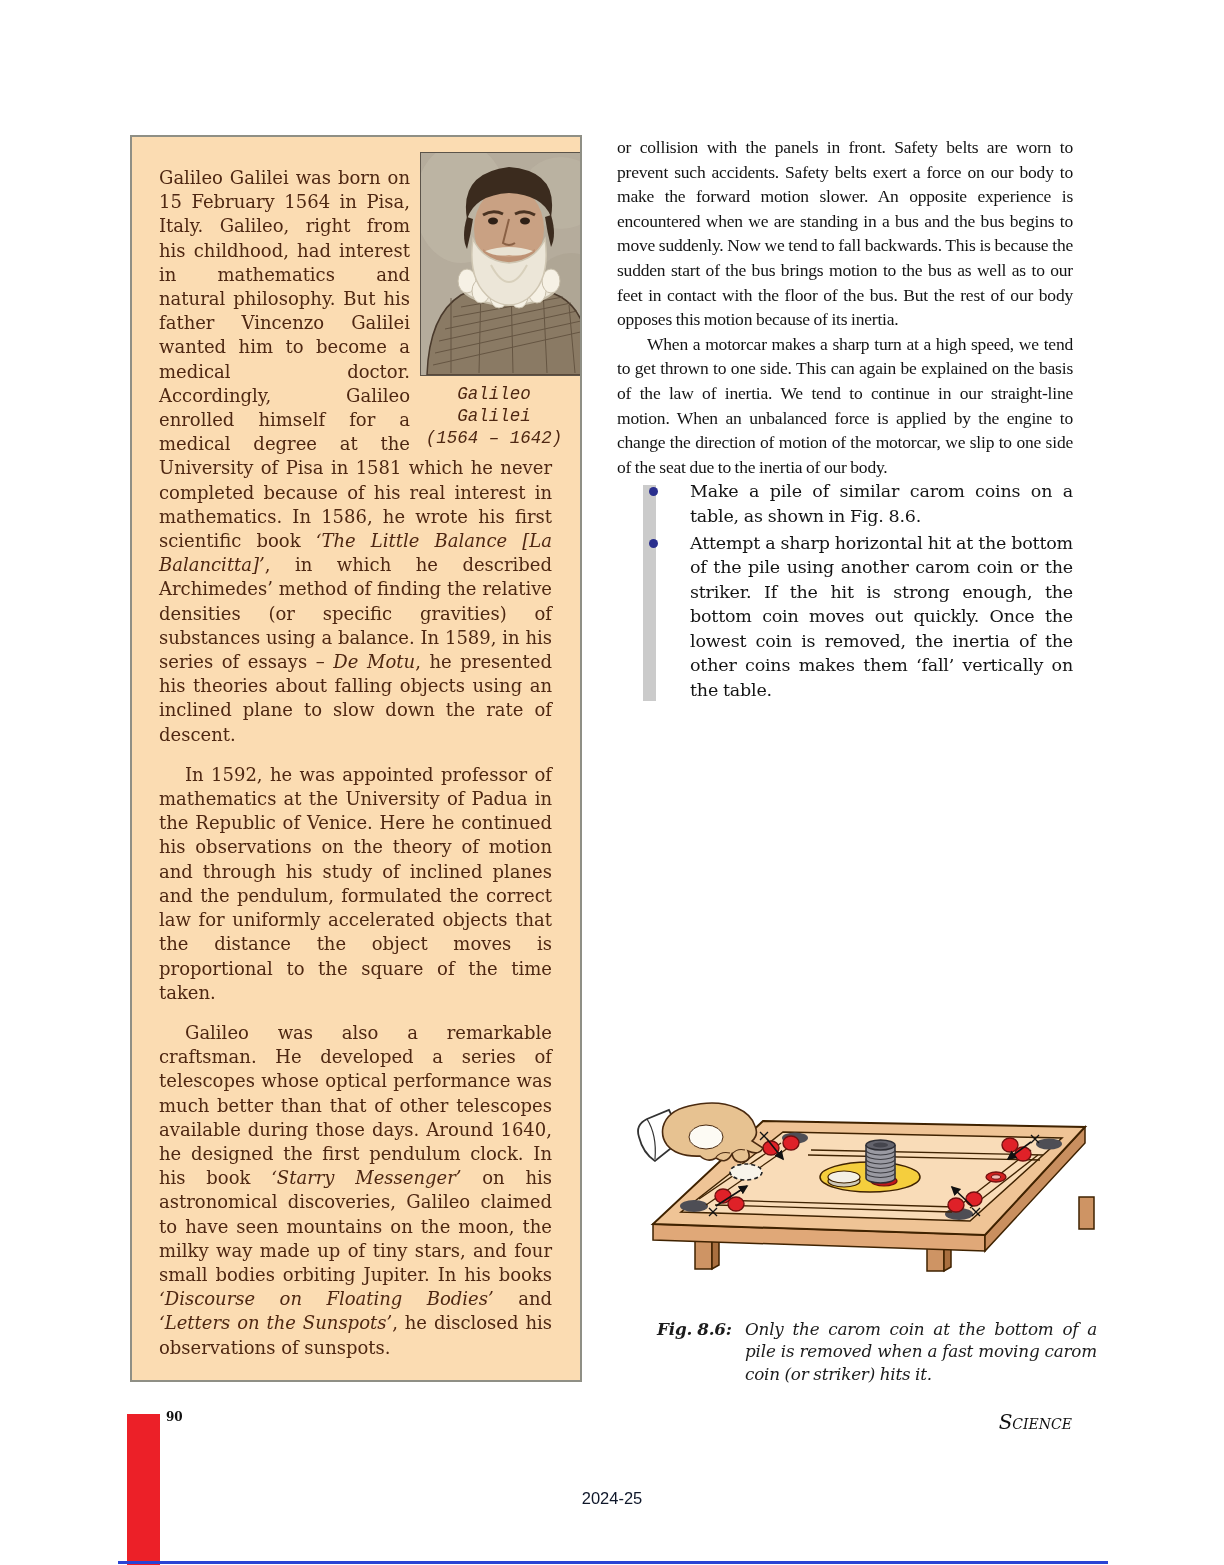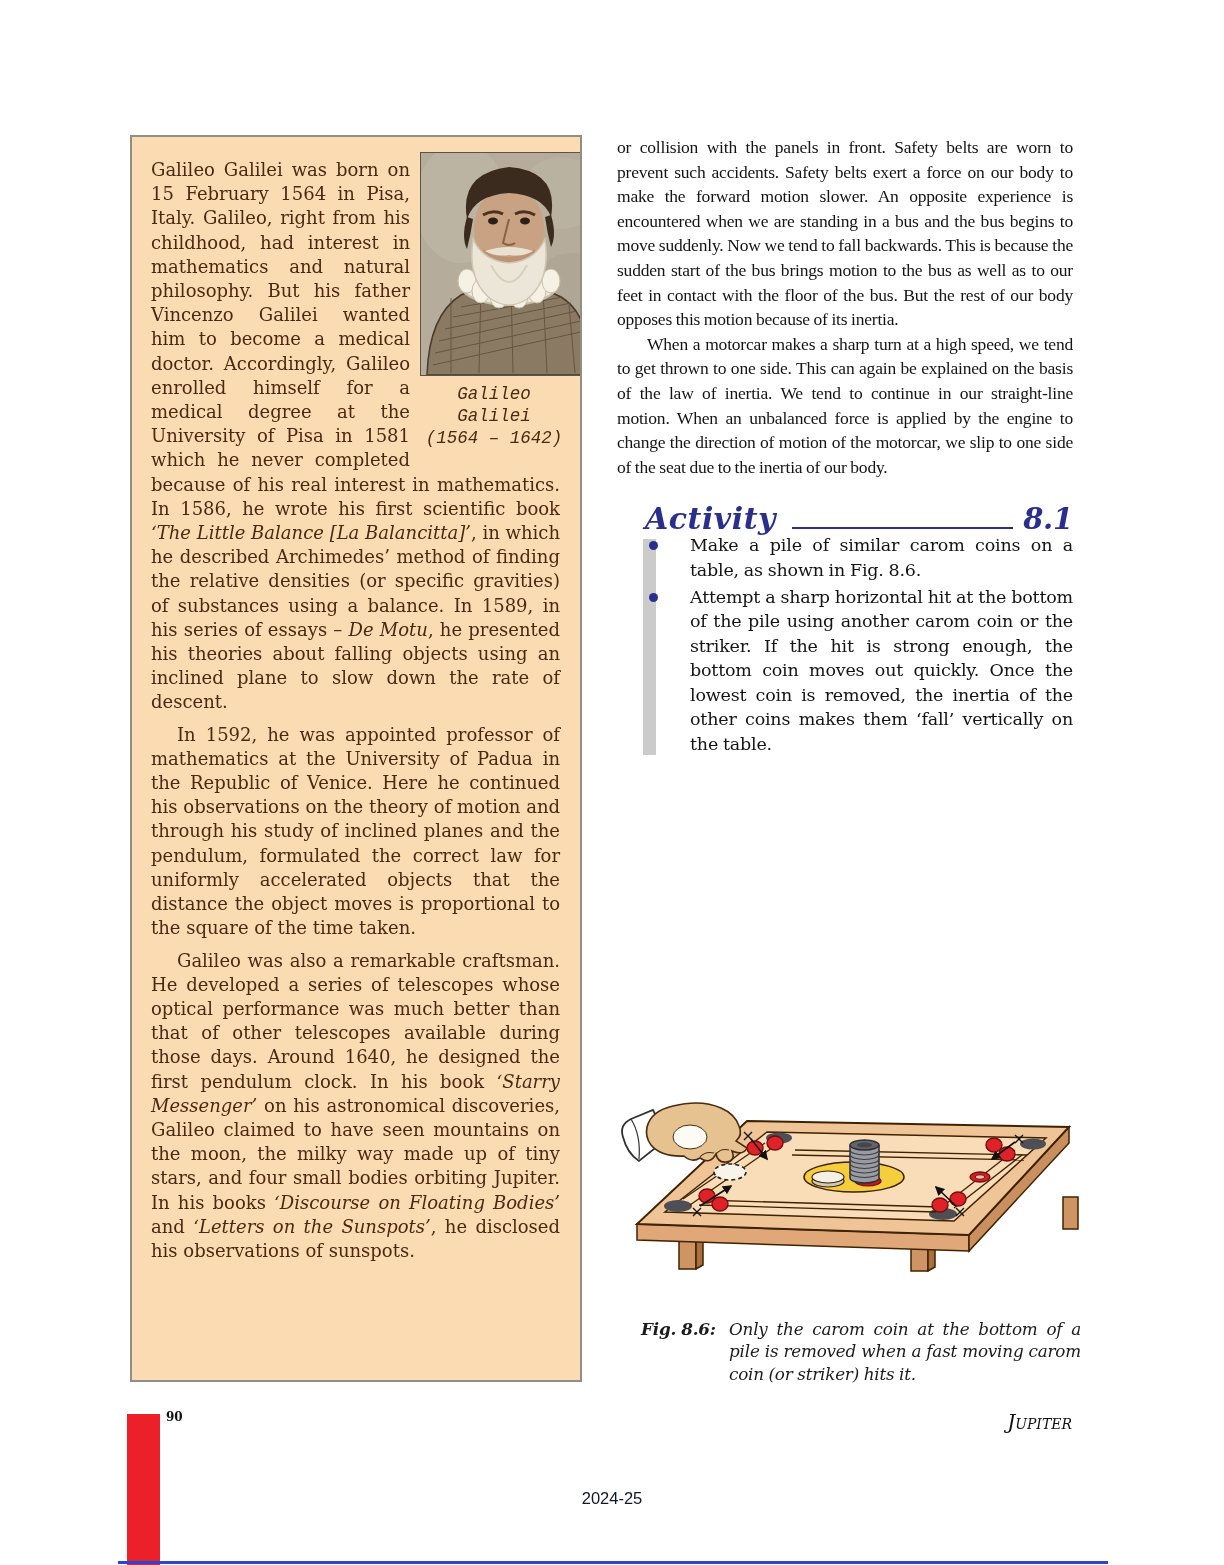--- a/index.html
+++ b/index.html
@@ -3,21 +3,21 @@
 <meta charset="utf-8">
 <style>
   html,body{margin:0;padding:0;background:#ffffff;}
   .page{position:relative;width:1224px;height:1565px;background:#ffffff;overflow:hidden;
         font-family:"DejaVu Serif","Liberation Serif",serif;}
 
   
   .bio-box{position:absolute;left:130px;top:135px;width:452px;height:1247px;box-sizing:border-box;
            background:#FBDCB2;border:2px solid #8F8F85;padding:13px 12px 0 11px;
            color:#4E2712;font-size:18px;line-height:24.2px;text-align:justify;overflow:hidden;}
-  .bio-box p{margin:8px;}
+  .bio-box p{margin:16px;}
   .bio-box p + p{text-indent:26px;}
   .portrait{float:right;width:148px;margin:2px 0 4px 10px;text-align:center;font-family:Liberation Mono, monospace;}
   .portrait svg{display:block;border:1px solid #5c544a;background:#B5AC9C;}
   .portrait figcaption{font-style:italic;font-size:17.5px;line-height:22px;margin-top:7px;color:#4E2712;}
 
   
   .main-col{position:absolute;left:617px;top:135px;width:456px;height:1290px;
             color:#141414;font-size:17.5px;line-height:24.6px;text-align:justify;
             letter-spacing:-0.2px;word-spacing:-0.5px;}
   .main-col p{margin:0;font-family:Liberation Serif, serif;}
@@ -27,21 +27,21 @@
   .activity-title{font-style:italic;font-weight:bold;font-size:30px;letter-spacing:0.5px;}
   .activity-rule{flex:1;border-bottom:2.5px solid #2A2F8E;margin:0 10px 4px 16px;height:1px;}
   .activity-number{font-style:italic;font-weight:bold;font-size:29px;}
 
   .activity-body{position:relative;padding-left:73px;}
   .activity-bar{position:absolute;left:26px;top:6px;bottom:2px;width:13px;background:#CBCBCB;}
   .activity-body ul{list-style:none;margin:0;padding:0;}
   .activity-body li{position:relative;margin:0 0 2px 0;}
   .bullet-dot{position:absolute;left:-41px;top:8px;width:9px;height:9px;border-radius:50%;background:#2A2F8E;}
 
-  .figure-block{position:absolute;left:0;top:958px;width:470px;}
+  .figure-block{position:absolute;left:16px;top:958px;width:470px;}
   .fig-caption{display:flex;margin:18px 0 0 24px;font-style:italic;font-size:16.8px;line-height:22.5px;color:#1c1c1c;}
   .fig-label{flex:0 0 88px;font-weight:bold;}
   .fig-text{width:352px;text-align:justify;}
 
   
   .page-number{position:absolute;left:166px;top:1410px;font-weight:bold;font-size:12px;color:#111;}
   .running-title{position:absolute;right:152px;top:1410px;font-style:italic;font-variant:small-caps;
                  font-size:20px;color:#111;}
   .edition{position:absolute;left:0;right:0;top:1489px;text-align:center;
            font-family:"Liberation Sans","DejaVu Sans",sans-serif;font-size:16.5px;color:#0f172a;}
@@ -116,25 +116,20 @@
     <p>In 1592, he was appointed professor of mathematics at the University of Padua in the Republic of Venice. Here he continued his observations on the theory of motion and through his study of inclined planes and the pendulum, formulated the correct law for uniformly accelerated objects that the distance the object moves is proportional to the square of the time taken.</p>
 
     <p><span>Galileo was also a remarkable craftsman. He developed a series of telescopes whose optical performance was much better than that of other telescopes available during those days. Around 1640, he designed the first pendulum clock. In his book </span><i>‘Starry Messenger’</i><span> on his astronomical discoveries, Galileo claimed to have seen mountains on the moon, the milky way made up of tiny stars, and four small bodies orbiting Jupiter. In his books </span><i>‘Discourse on Floating Bodies’</i><span> and </span><i>‘Letters on the Sunspots’</i><span>, he disclosed his observations of sunspots.</span></p>
 
   </aside>
 
   <section class="main-col">
     <p>or collision with the panels in front. Safety belts are worn to prevent such accidents. Safety belts exert a force on our body to make the forward motion slower. An opposite experience is encountered when we are standing in a bus and the bus begins to move suddenly. Now we tend to fall backwards. This is because the sudden start of the bus brings motion to the bus as well as to our feet in contact with the floor of the bus. But the rest of our body opposes this motion because of its inertia.</p>
     <p class="indent">When a motorcar makes a sharp turn at a high speed, we tend to get thrown to one side. This can again be explained on the basis of the law of inertia. We tend to continue in our straight-line motion. When an unbalanced force is applied by the engine to change the direction of motion of the motorcar, we slip to one side of the seat due to the inertia of our body.</p>
 
-    <div class="activity-head">
-      <span class="activity-title">Activity</span>
-      <span class="activity-rule"></span>
-      <span class="activity-number">8.1</span>
-    </div>
 
     <div class="activity-body">
       <span class="activity-bar"></span>
       <ul>
         <li>
           <span class="bullet-dot"></span>
           <span>Make a pile of similar carom coins on a table, as shown in Fig. 8.6.</span>
         </li>
         <li>
           <span class="bullet-dot"></span>
@@ -265,18 +260,18 @@
       </svg>
 
       <div class="fig-caption">
         <span class="fig-label">Fig. 8.6:</span>
         <span class="fig-text">Only the carom coin at the bottom of a pile is removed when a fast moving carom coin (or striker) hits it.</span>
       </div>
     </div>
   </section>
 
   <div class="page-number">90</div>
-  <div class="running-title">Jupiter</div>
+  <div class="running-title">Science</div>
   <div class="edition">2024-25</div>
   <div class="red-tab"></div>
   <div class="bottom-rule"></div>
 
 </div>
 
 </body></html>

